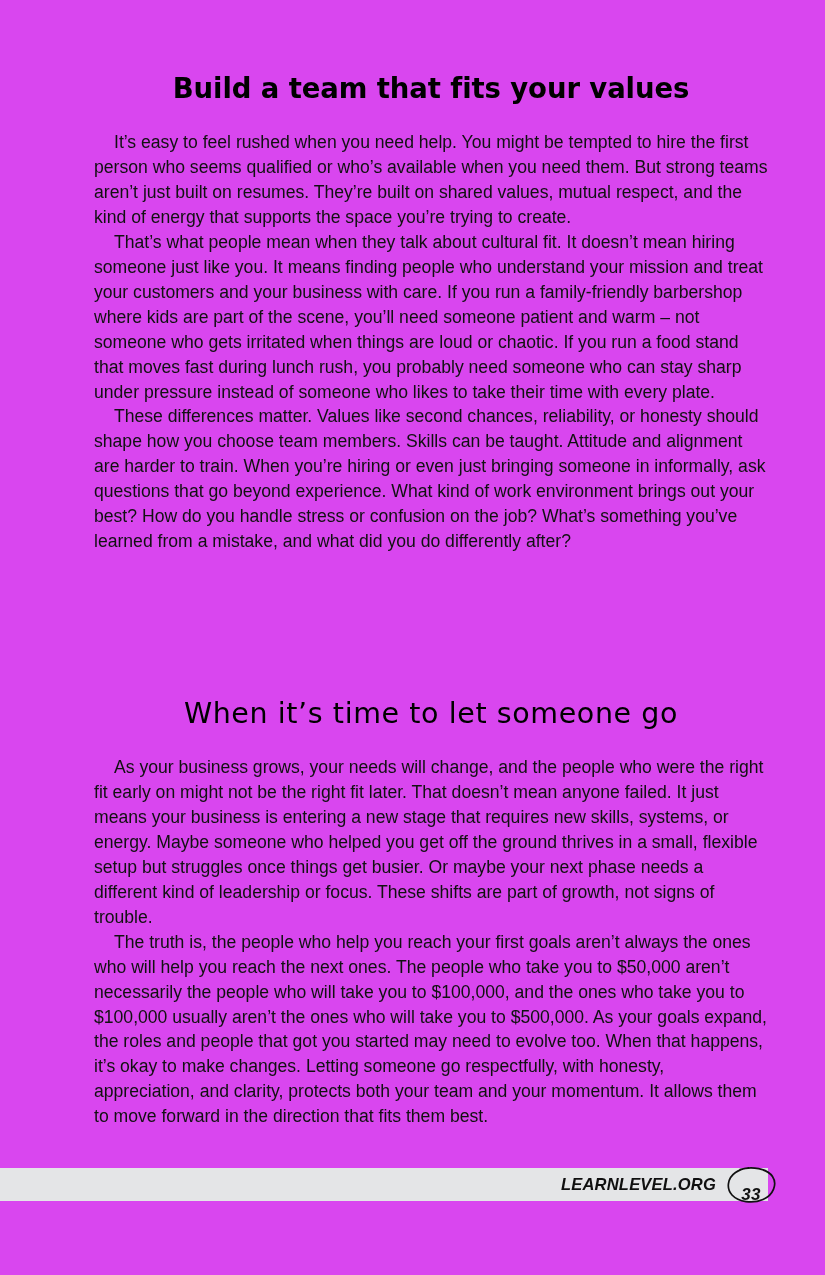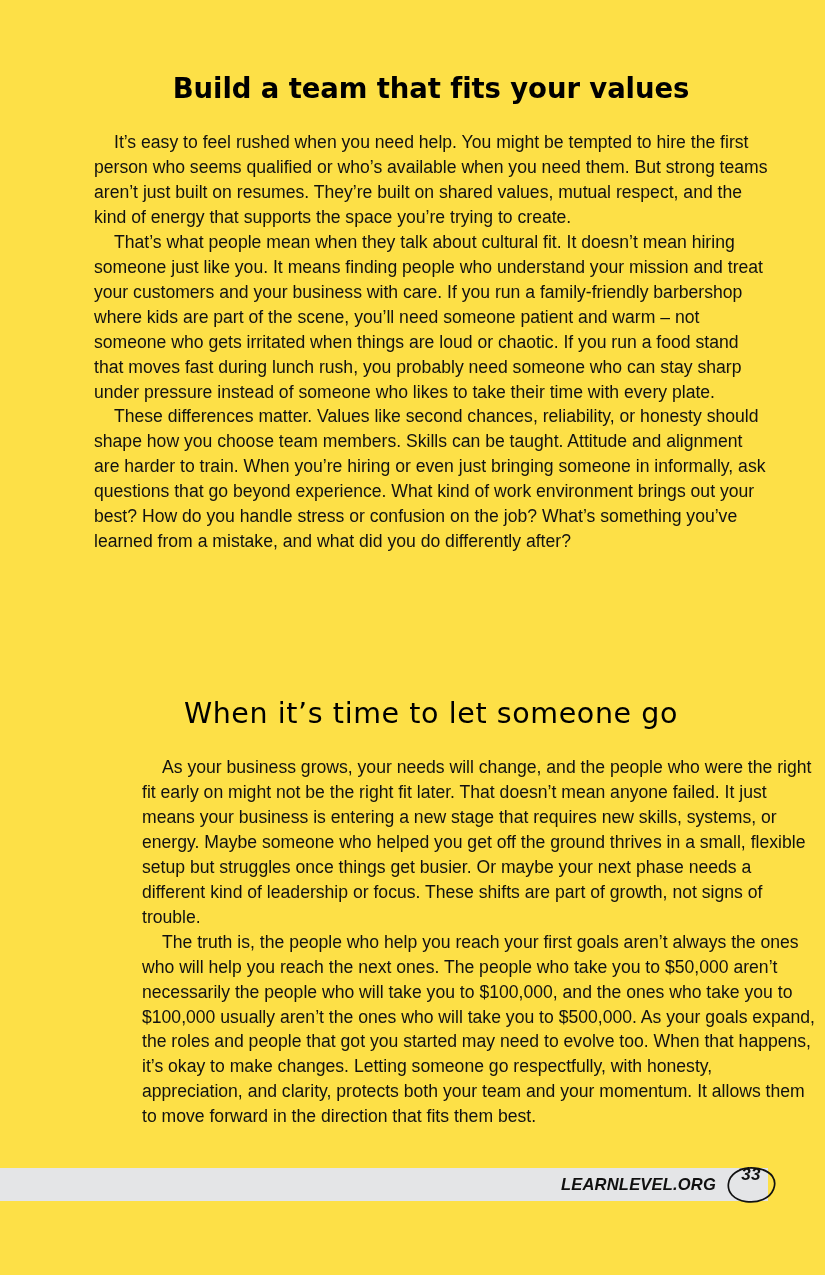--- a/index.html
+++ b/index.html
@@ -5,21 +5,21 @@
   html, body {
     margin: 0;
     padding: 0;
     background: #ffffff;
   }
 
   .page {
     position: relative;
     width: 825px;
     height: 1275px;
-    background: #fde047;
+    background: #d946ef;
     overflow: hidden;
     font-family: "Liberation Sans", sans-serif;
     color: #000000;
   }
 
   .content {
     position: absolute;
     left: 94px;
     top: 0;
     width: 674px;
@@ -67,21 +67,21 @@
 
   .body-block p {
     margin: 0;
     padding: 0;
     text-indent: 20px;
     font-size: 17.6px;
     line-height: 24.95px;
   }
 
   .block-a { top: 130px; }
-  .block-b { top: 755px; margin-left: 48px; }
+  .block-b { top: 755px; }
 
   
   .footer-band {
     position: absolute;
     left: 0;
     top: 1168px;
     width: 768px;
     height: 33px;
     background: #e4e5e7;
   }
@@ -108,21 +108,21 @@
     color: #101010;
     white-space: nowrap;
   }
 
   .page-number-badge {
     position: relative;
     width: 52px;
     height: 40px;
     margin-left: 10px;
     display: flex;
-    align-items: flex-start;
+    align-items: flex-end;
     justify-content: center;
   }
 
   .page-number-badge svg {
     position: absolute;
     left: 0;
     top: 0;
     width: 52px;
     height: 40px;
     overflow: visible;

